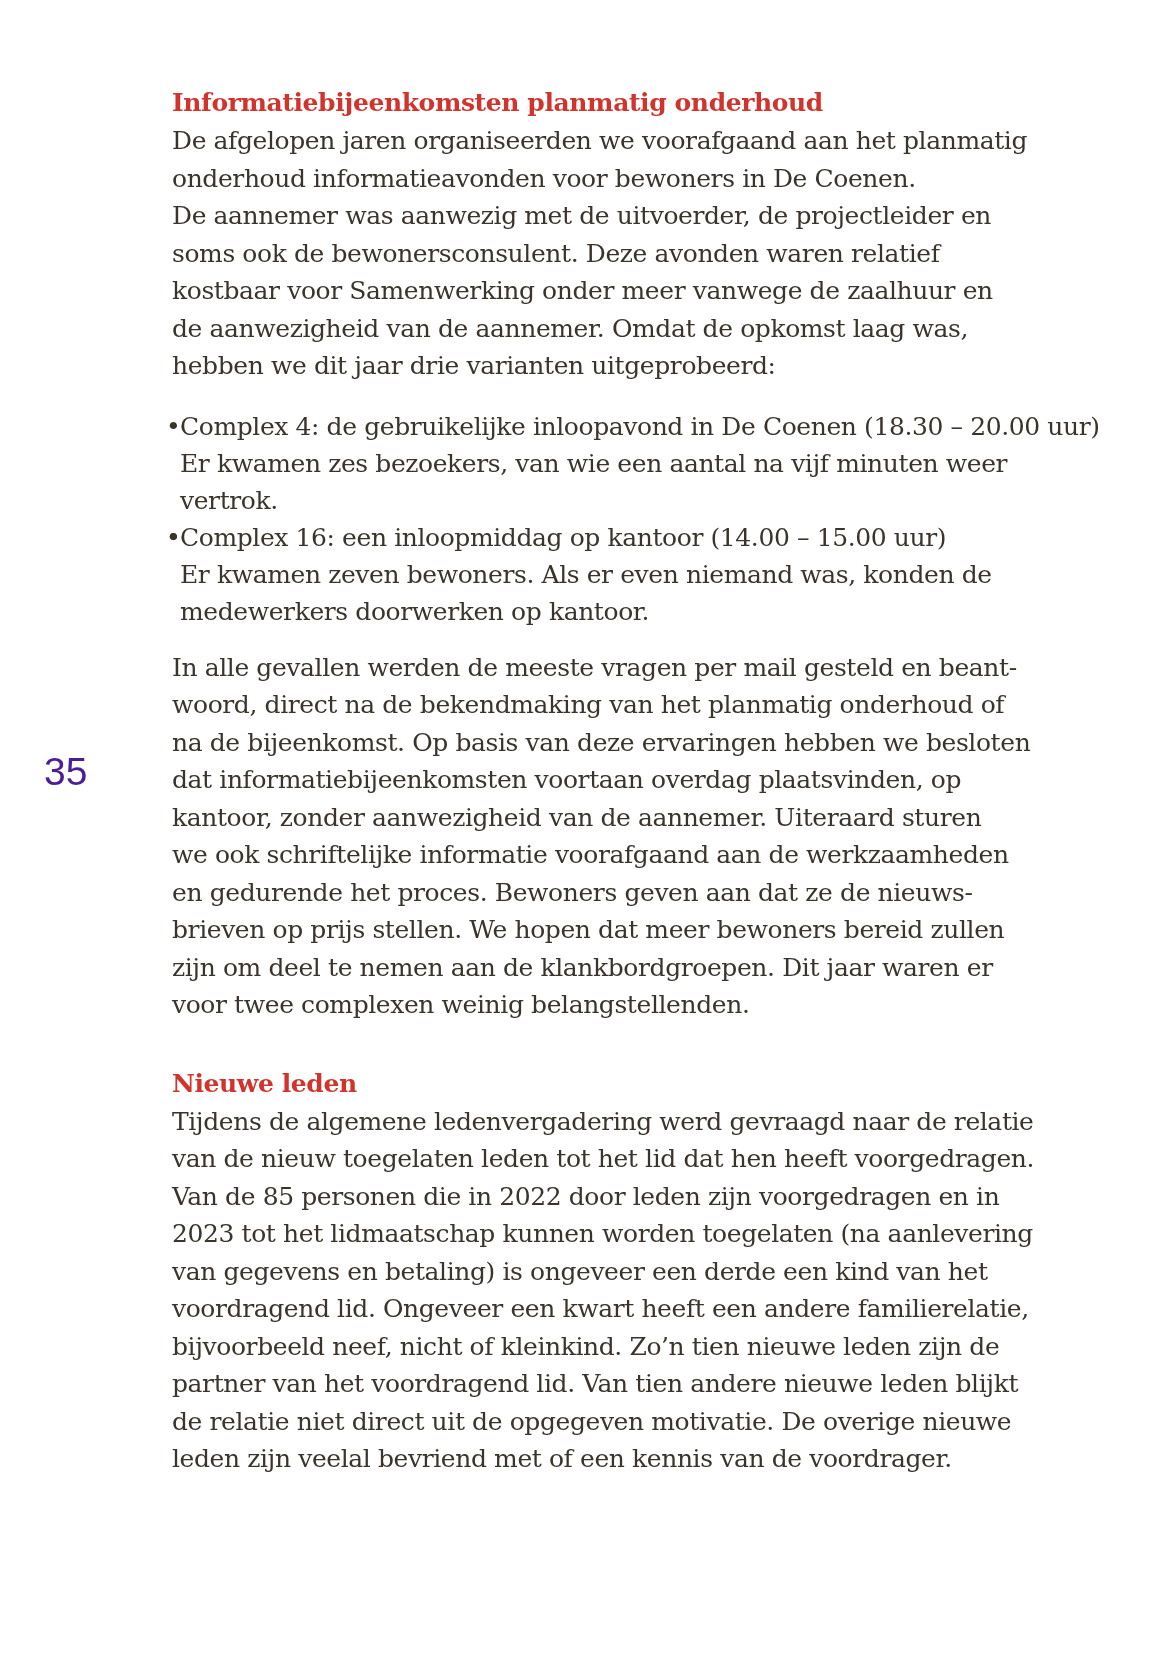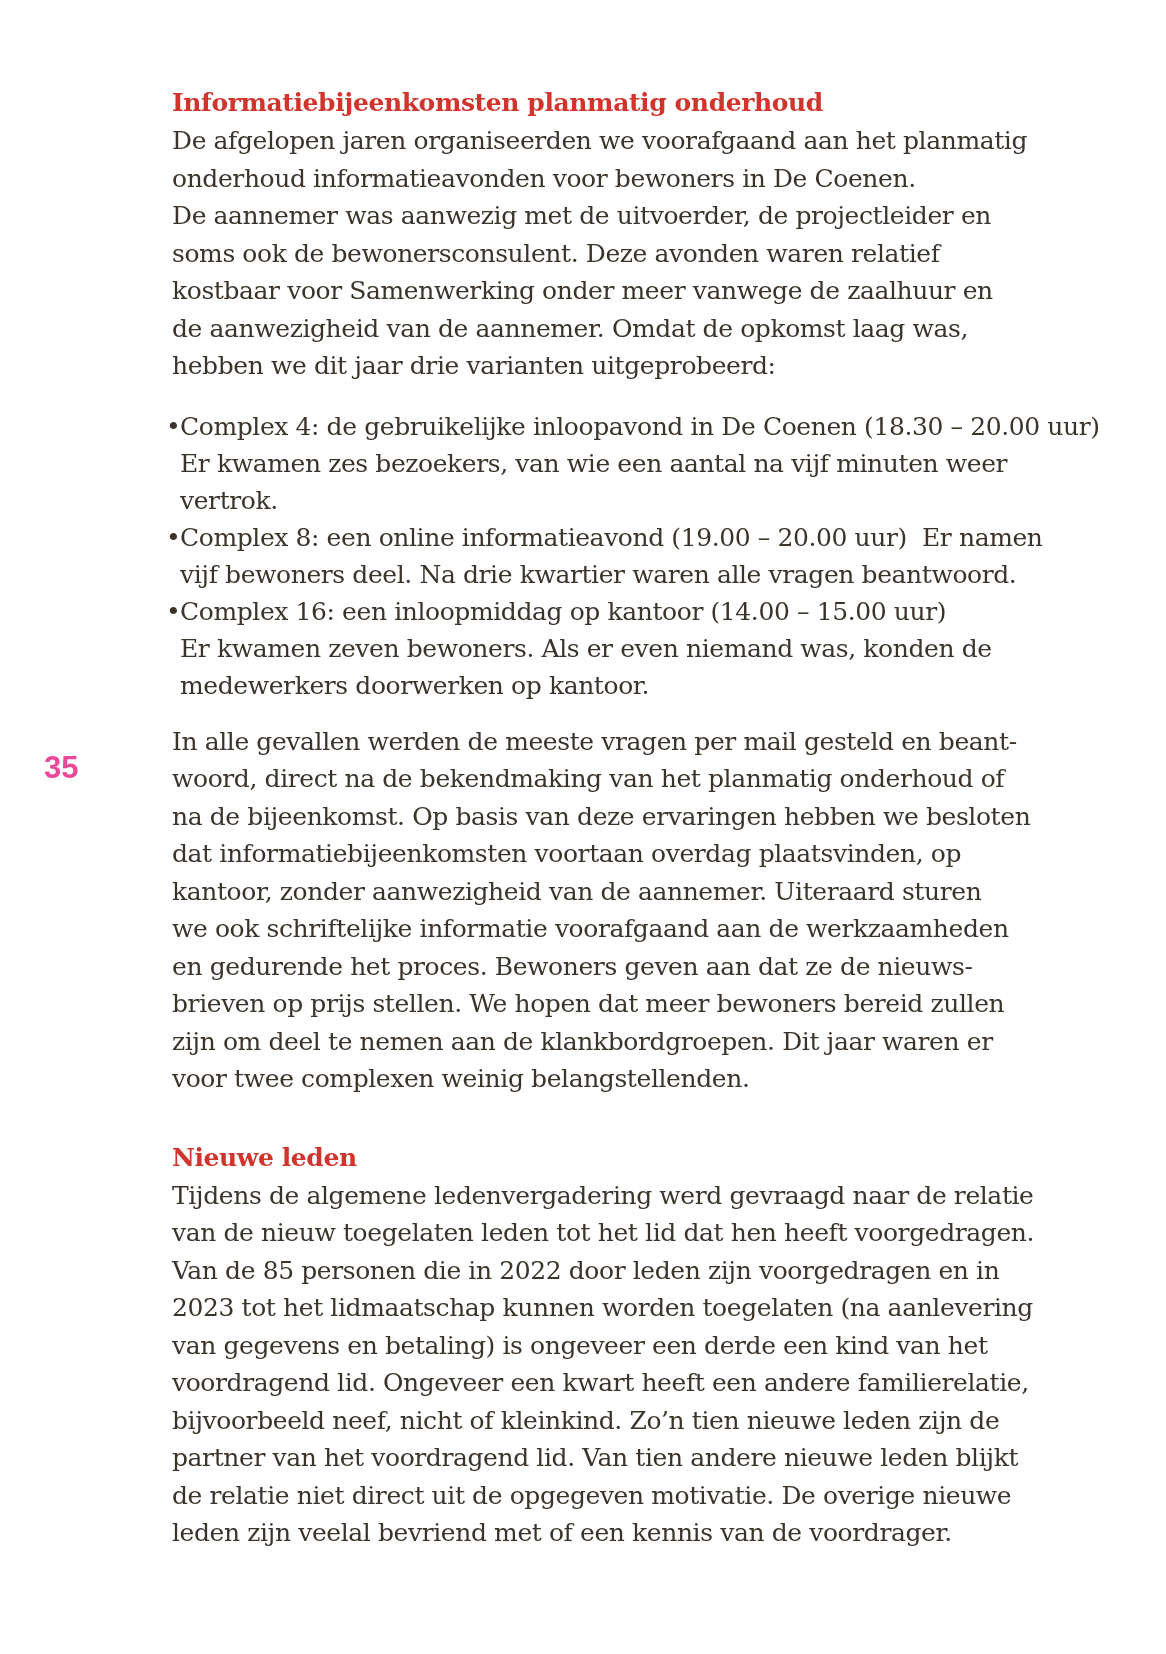--- a/index.html
+++ b/index.html
@@ -14,24 +14,23 @@
     background: #ffffff;
     overflow: hidden;
     font-family: "DejaVu Serif", serif;
     color: #3b342b;
   }
   .page-number {
     position: absolute;
     left: 44px;
     top: 752px;
     font-family: "Liberation Sans", sans-serif;
-    font-size: 31px;
+    font-size: 39px;
     line-height: 1;
-    color: #ec4899;
-    font-weight: bold;
+    color: #4c1d95;
   }
   .content {
     position: absolute;
     left: 172px;
     top: 84px;
     width: 1010px;
   }
   .heading {
     margin: 0;
     font-size: 25px;
@@ -96,22 +95,20 @@
 
       <div class="bullet-item">
         <span class="marker">•</span>
         <span class="bullet-text">Complex 4: de gebruikelijke inloopavond in De Coenen (18.30 – 20.00 uur)
 Er kwamen zes bezoekers, van wie een aantal na vijf minuten weer
 vertrok.</span>
       </div>
 
       <div class="bullet-item">
         <span class="marker">•</span>
-        <span class="bullet-text">Complex 8: een online informatieavond (19.00 – 20.00 uur)  Er namen
-vijf bewoners deel. Na drie kwartier waren alle vragen beantwoord.</span>
       </div>
 
       <div class="bullet-item">
         <span class="marker">•</span>
         <span class="bullet-text">Complex 16: een inloopmiddag op kantoor (14.00 – 15.00 uur)
 Er kwamen zeven bewoners. Als er even niemand was, konden de
 medewerkers doorwerken op kantoor.</span>
       </div>
 
     </div>

